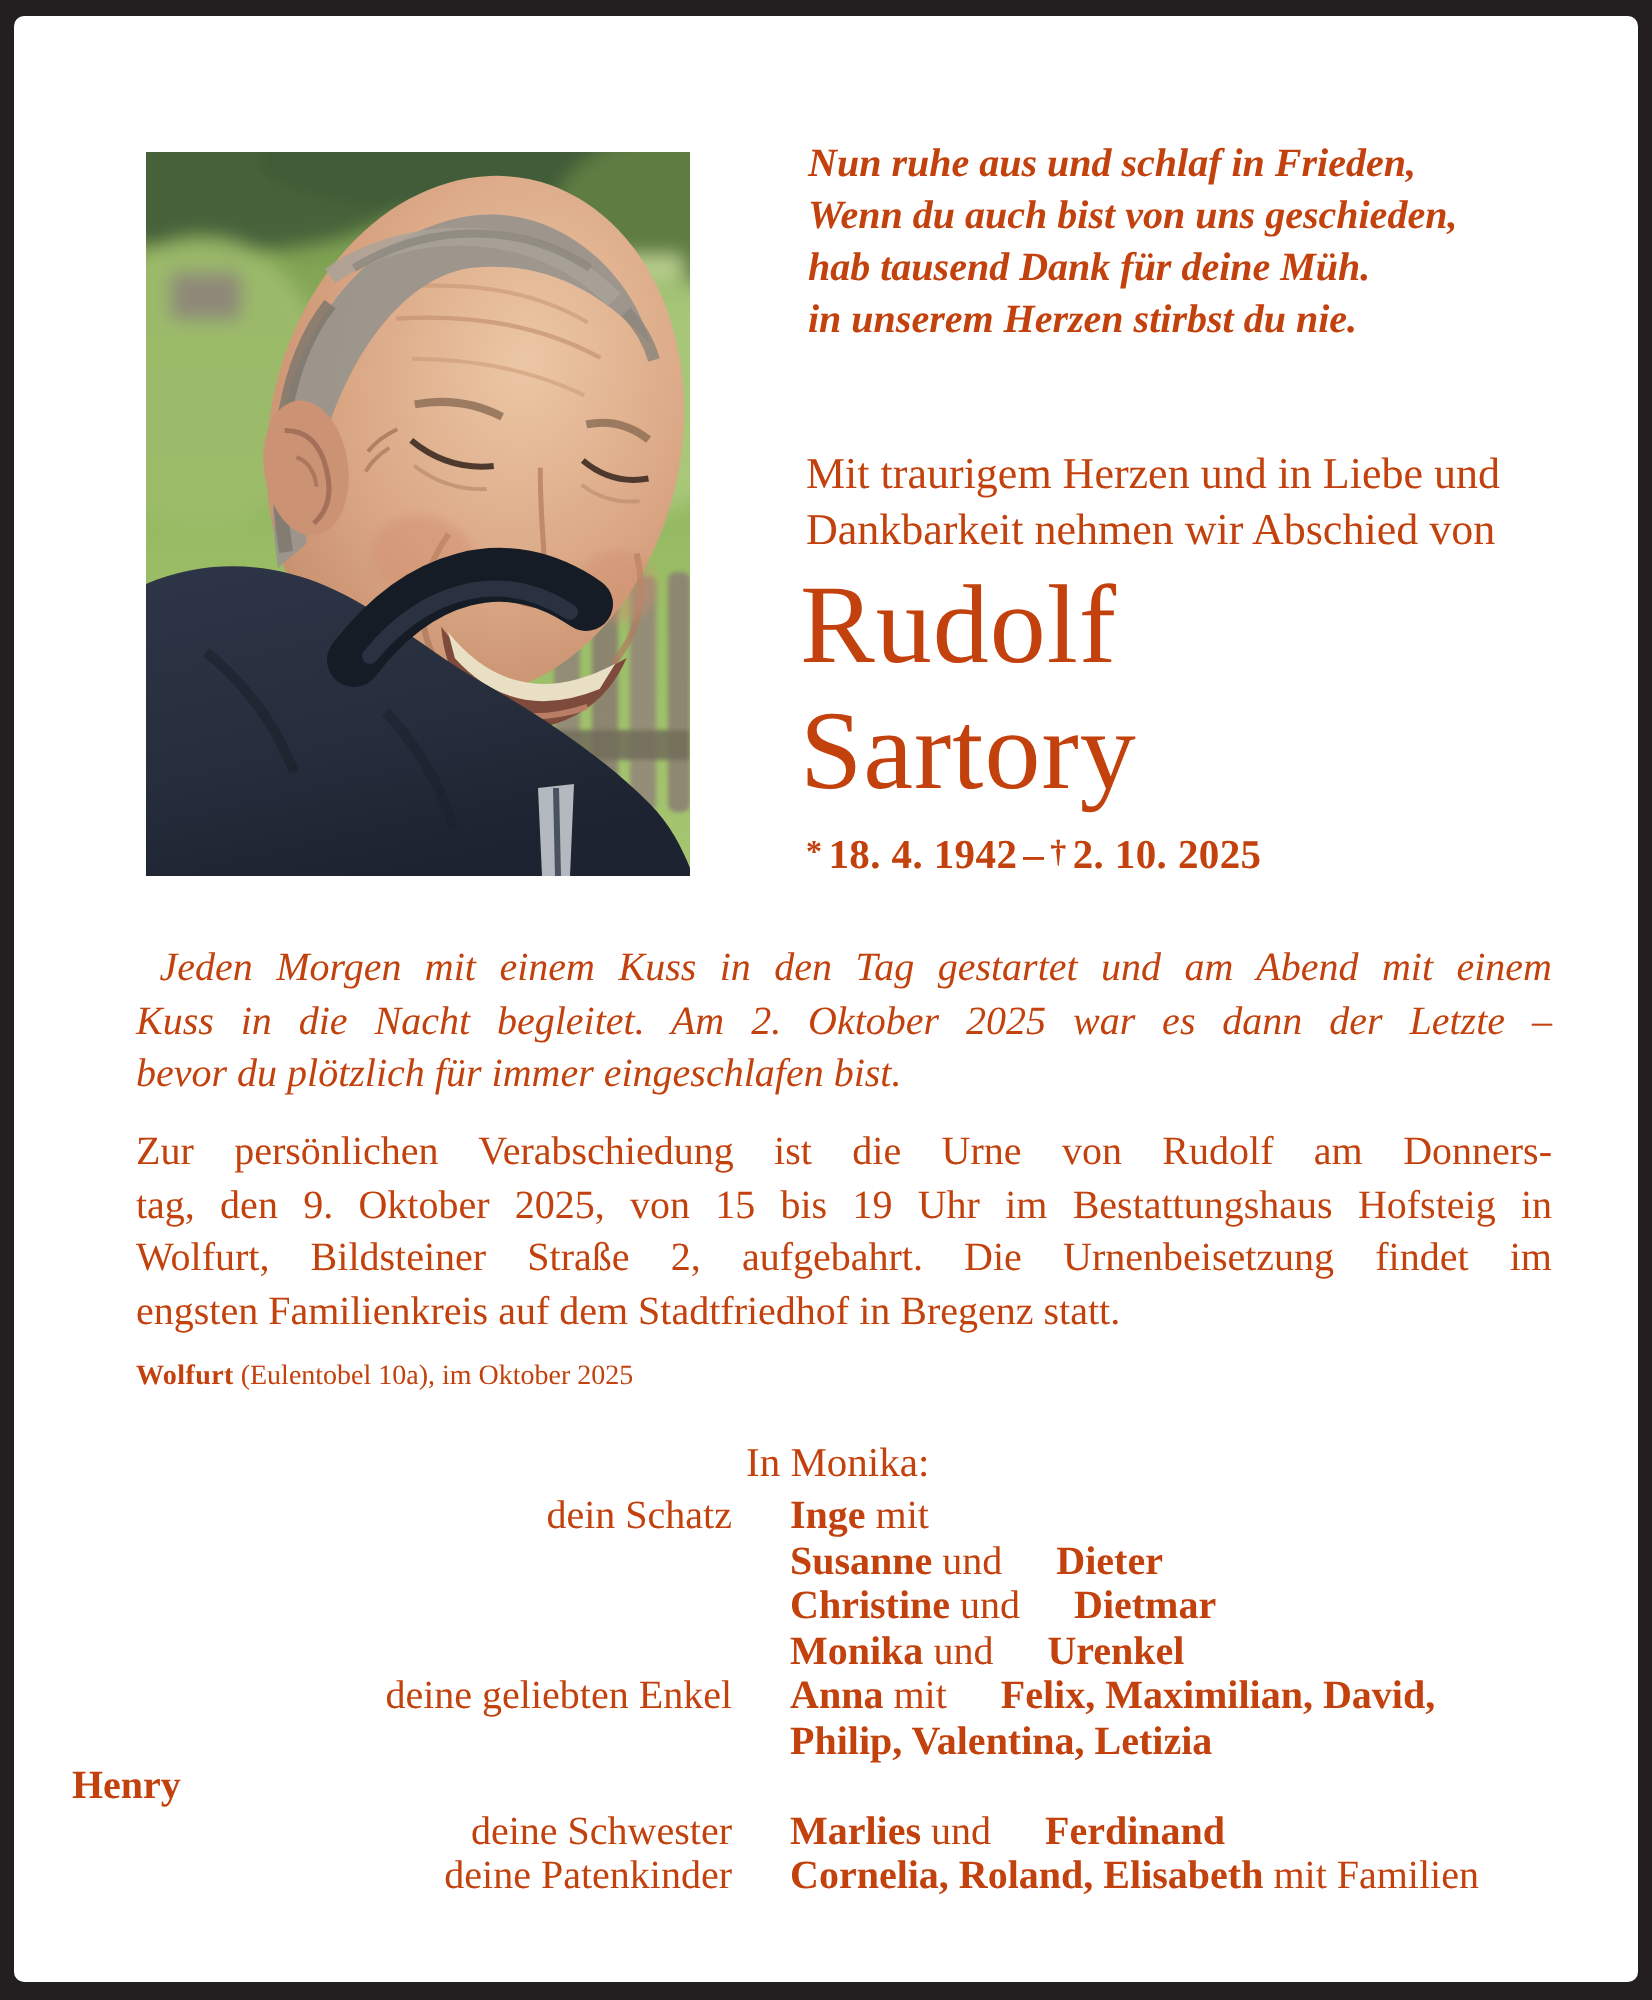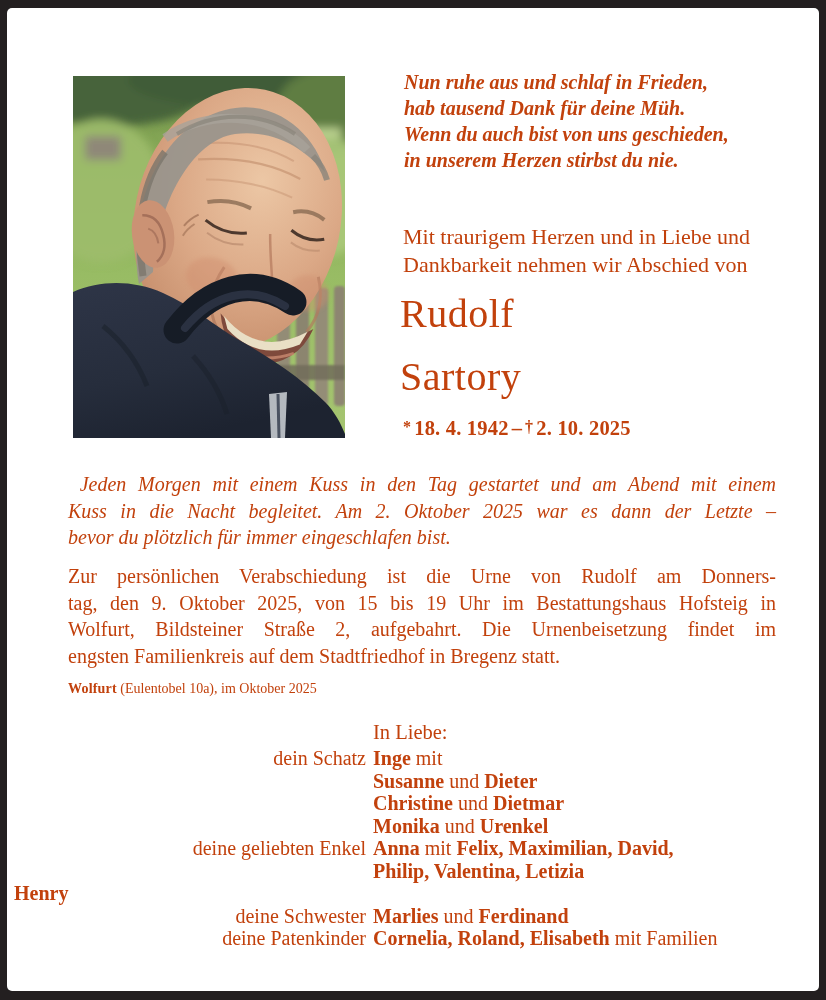--- a/index.html
+++ b/index.html
@@ -11,40 +11,40 @@
   .card {
     position:absolute; left:7px; top:8px; width:812px; height:983px;
     background:#ffffff; border-radius:5px;
   }
   .abs { position:absolute; }
   .photo { left:66px; top:68px; width:272px; height:362px; overflow:hidden; }
   .photo svg { display:block; }
 
   .poem { left:397px; top:61px; font-style:italic; font-size:20px; line-height:26px; font-weight:600; }
   .intro { left:396px; top:215px; font-size:22px; line-height:27.5px; }
-  .name { left:393px; top:274px; font-size:40px; line-height:63px; letter-spacing:0.5px; }
+  .name { left:393px; top:274px; font-size:56px; line-height:63px; letter-spacing:0.5px; }
   .dates { left:396px; top:409px; font-size:20.5px; font-weight:bold; letter-spacing:0.2px; }
   .dates .sym { font-size:0.78em; vertical-align:0.2em; }
   .dates span { margin-right:3px; }
 
   .para { left:61px; width:708px; font-size:20px; line-height:26.5px; }
   .p1 { top:463px;font-style:italic; }
   .p2 { top:555px; }
   .tline { white-space:pre-wrap; }
   .just { text-align:justify; text-align-last:justify; }
 
   .place { left:61px; top:673px; font-size:14px; }
   .place b { letter-spacing:0.2px; }
 
   .closing-heading { left:366px; top:713px; font-size:20.5px; }
   .closing { left:0; top:739px; width:826px; font-size:20px; line-height:22.5px; }
   .crow { display:flex; }
   .clbl { width:359px; text-align:right; white-space:pre; flex:none; }
   .cval { margin-left:7px; white-space:pre; }
-  .cval .b { font-weight:bold; }
+  .cval .b { font-weight:bold;margin-left:22px; }
 </style>
 </head>
 <body>
 
 <div class="page">
   <div class="card">
 
     <div class="abs photo">
       <svg width="272" height="362" viewBox="0 0 272 362">
         <defs>
@@ -147,22 +147,22 @@
           <path d="M30,250 q 30,24 44,60" stroke="#1a2029" stroke-width="5" fill="none" opacity="0.55"></path>
           <path d="M120,280 q 24,26 34,58" stroke="#1a2029" stroke-width="5" fill="none" opacity="0.5"></path>
           <path d="M196,318 L 214,316 L 212,362 L 198,362 Z" fill="#b4b9bf"></path>
           <path d="M205,318 L 206,362" stroke="#4a5261" stroke-width="3"></path>
         </g>
       </svg>
     </div>
 
     <div class="abs poem">
         <div class="tline">Nun ruhe aus und schlaf in Frieden,</div>
+        <div class="tline">Wenn du auch bist von uns geschieden,</div>
         <div class="tline">hab tausend Dank für deine Müh.</div>
-        <div class="tline">Wenn du auch bist von uns geschieden,</div>
         <div class="tline">in unserem Herzen stirbst du nie.</div>
       </div>
 
     <div class="abs intro">
         <div class="tline">Mit traurigem Herzen und in Liebe und</div>
         <div class="tline">Dankbarkeit nehmen wir Abschied von</div>
       </div>
 
     <div class="abs name">
       <div>Rudolf</div>
@@ -178,21 +178,21 @@
       </div>
     <div class="abs para p2">
         <div class="tline just">Zur persönlichen Verabschiedung ist die Urne von Rudolf am Donners-</div>
         <div class="tline just">tag, den 9. Oktober 2025, von 15 bis 19 Uhr im Bestattungshaus Hofsteig in</div>
         <div class="tline just">Wolfurt, Bildsteiner Straße 2, aufgebahrt. Die Urnenbeisetzung findet im</div>
         <div class="tline">engsten Familienkreis auf dem Stadtfriedhof in Bregenz statt.</div>
       </div>
 
     <div class="abs place"><b>Wolfurt</b><span> (Eulentobel 10a), im Oktober 2025</span></div>
 
-    <div class="abs closing-heading">In Liebe:</div>
+    <div class="abs closing-heading">In Monika:</div>
     <div class="abs closing">
         <div class="crow">
           <span class="clbl">dein Schatz</span>
           <span class="cval"><span class="b">Inge</span><span> mit</span></span>
         </div>
         <div class="crow">
           <span class="clbl"></span>
           <span class="cval"><span class="b">Susanne</span><span> und </span><span class="b">Dieter</span></span>
         </div>
         <div class="crow">

